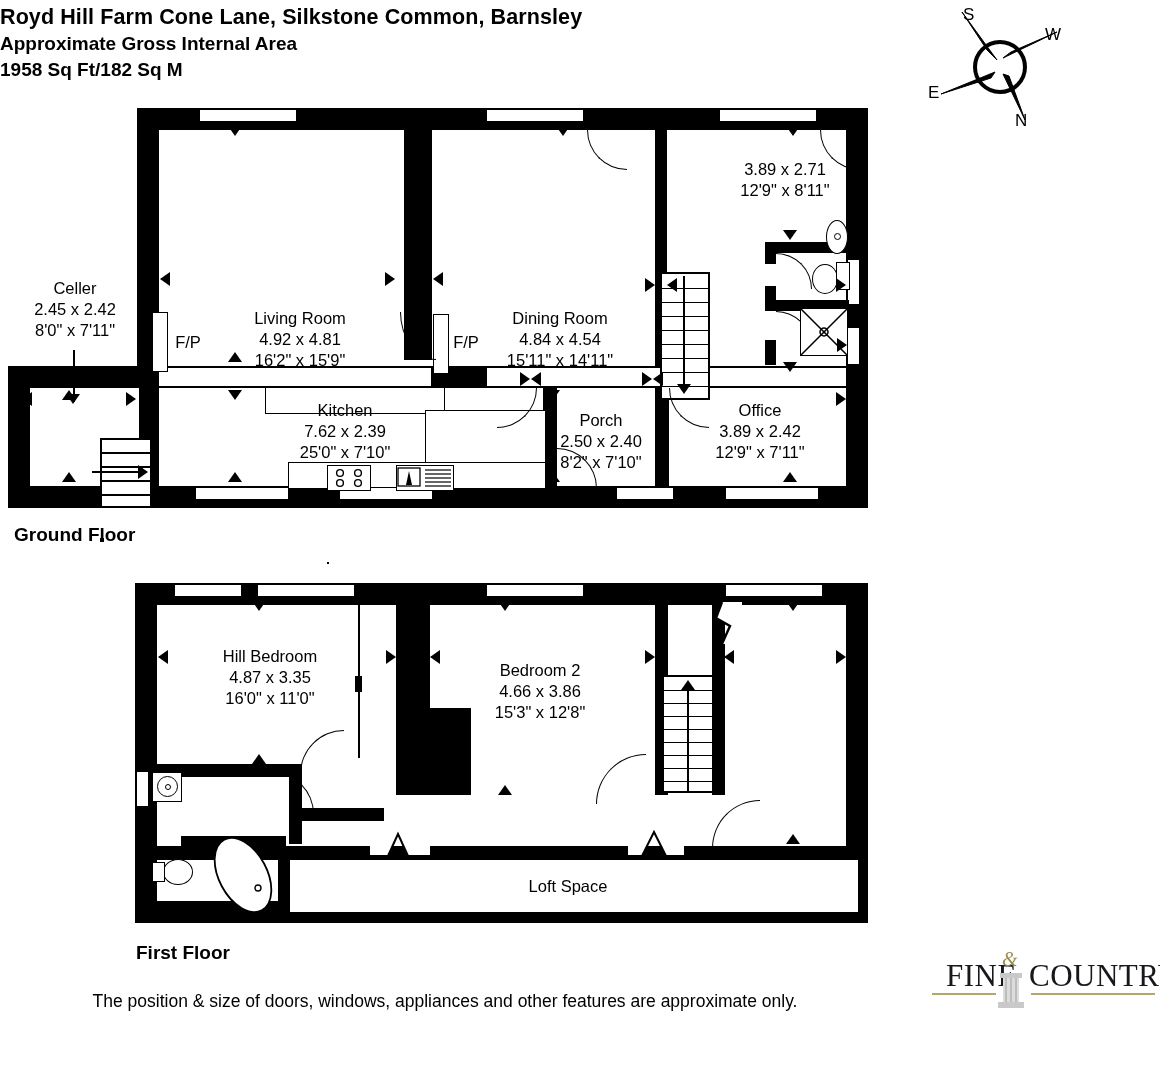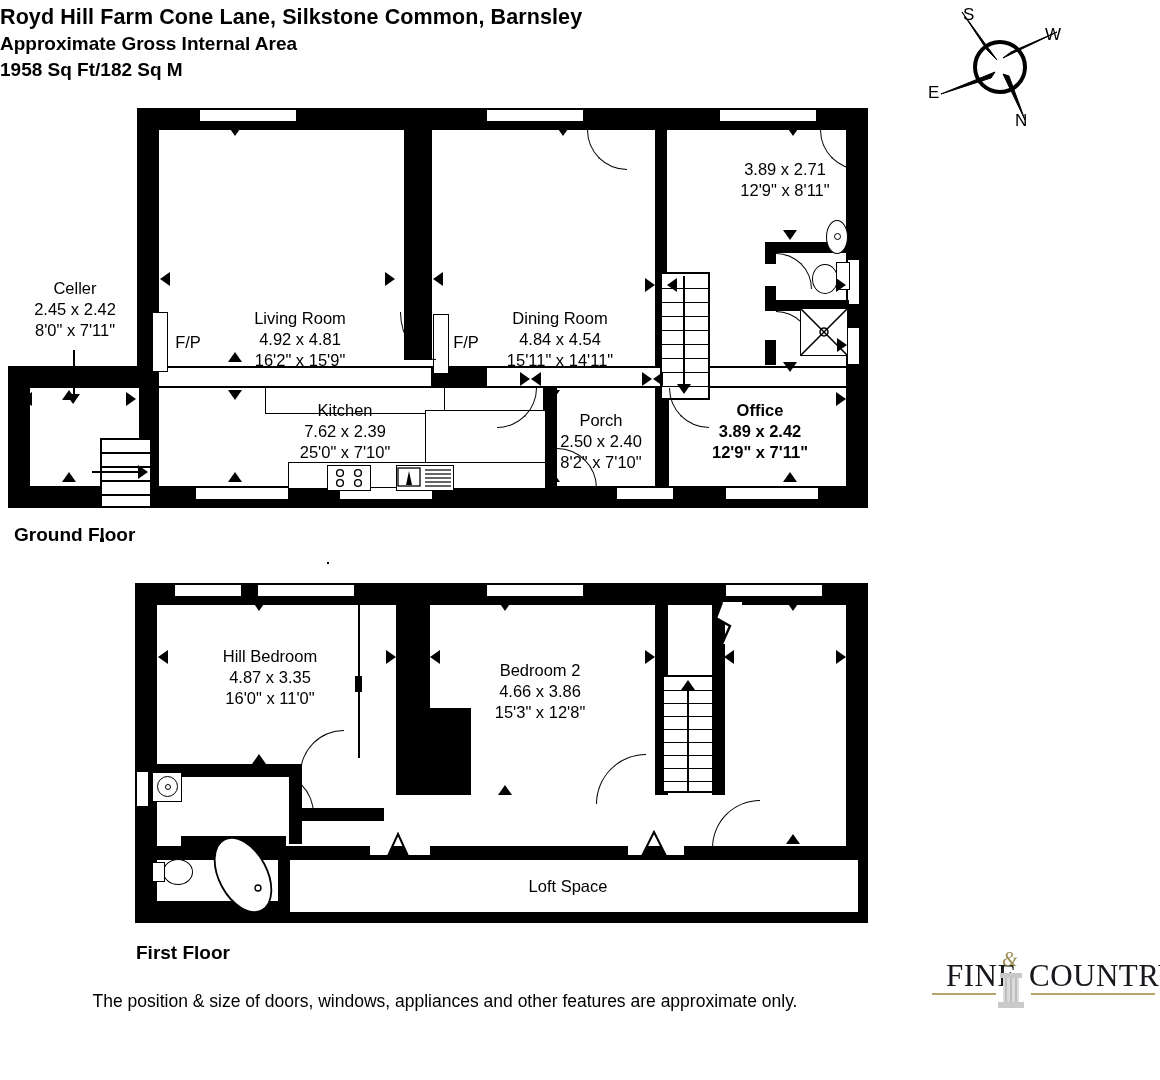--- a/index.html
+++ b/index.html
@@ -265,21 +265,21 @@
   <div class="lbl" style="left:255px; top:300px; width:180px;">
     <span class="n">Kitchen</span>
     <span class="n">7.62 x 2.39</span>
     <span class="n">25'0" x 7'10"</span>
   </div>
   <div class="lbl" style="left:528px; top:310px; width:146px;">
     <span class="n">Porch</span>
     <span class="n">2.50 x 2.40</span>
     <span class="n">8'2" x 7'10"</span>
   </div>
-  <div class="lbl" style="left:672px; top:300px; width:176px;font-weight:bold;">
+  <div class="lbl" style="left:672px; top:300px; width:176px;">
     <span class="n">Office</span>
     <span class="n">3.89 x 2.42</span>
     <span class="n">12'9" x 7'11"</span>
   </div>
 </div>
 
 <div class="floorlabel" style="left:14px; top:524px;">Ground Floor</div>
 
 <div class="plan" id="first" style="left:0px; top:578px; width:880px; height:360px;">
 

